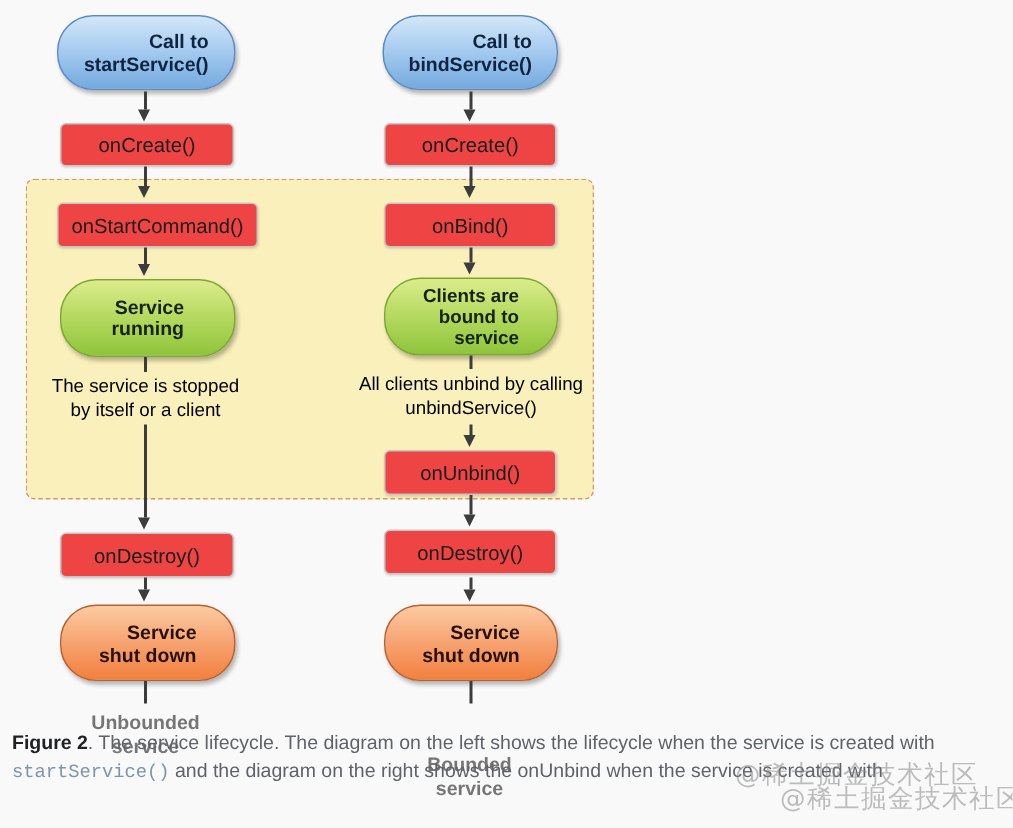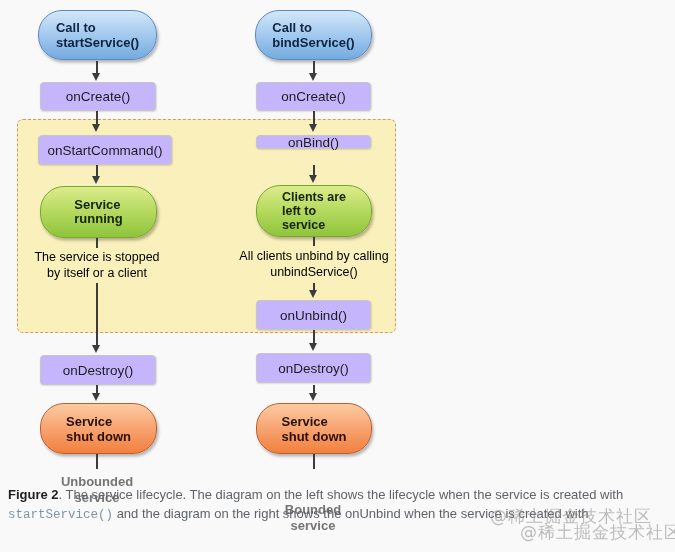--- a/index.html
+++ b/index.html
@@ -11,38 +11,38 @@
     overflow: hidden;
   }
   .stage { position: absolute; inset: 0; }
   .abs { position: absolute; }
   .multiline { white-space: pre-line; }
 
   
   .pill {
     border-radius: 24px;
     display: flex; align-items: center; justify-content: center;
-    text-align: left; font-weight: bold; font-size: 13px; line-height: 15px;
+    text-align: right; font-weight: bold; font-size: 13px; line-height: 15px;
     box-shadow: 1.5px 2.5px 3px rgba(0,0,0,0.28);
   }
   .pill.blue {
     background: linear-gradient(180deg, #d3e7f8 0%, #a3c9ef 50%, #74aadf 100%);
     border: 1px solid #5b89c4; color: #0e2440;
   }
   .pill.green {
     background: linear-gradient(180deg, #dcec8c 0%, #b4d95e 50%, #8fc43c 100%);
     border: 1px solid #79a72e; color: #15230a; line-height: 14px;
   }
   .pill.orange {
     background: linear-gradient(180deg, #fccba2 0%, #f9a express 50%, #f2803e 100%);
     background: linear-gradient(180deg, #fccba2 0%, #f7a371 50%, #f2803e 100%);
     border: 1px solid #bb5f2d; color: #271006;
   }
   .process {
-    background: #c4b5fd;
+    background: #ef4444;
     border: 1px solid #c6c6c6;
     border-radius: 4px;
     display: flex; align-items: center; justify-content: center;
     font-size: 13.5px; color: #1d1d1d;
     box-shadow: 0.5px 1px 1.5px rgba(0,0,0,0.12);
   }
   .active-region {
     background: #faf0bc;
     border: 1.5px dashed #e0936a;
     border-radius: 6px;
@@ -132,24 +132,24 @@
   <div class="abs vline" style="left:96px; top:385px; height:8px;"></div>
   <div class="abs ahead" style="left:92px; top:393px;"></div>
 
   <div class="abs vline" style="left:96px; top:454px; height:15px;"></div>
 
   <div class="abs pill blue multiline" style="left:255px; top:10px; width:117px; height:50px;">Call to
 bindService()</div>
 
   <div class="abs process" style="left:256px; top:82px; width:115px; height:29px;">onCreate()</div>
 
-  <div class="abs process" style="left:256px; top:135px; width:115px; height:14px;">onBind()</div>
+  <div class="abs process" style="left:256px; top:135px; width:115px; height:30px;">onBind()</div>
 
   <div class="abs pill green multiline" style="left:256px; top:185px; width:116px; height:52px; font-size:12.5px;">Clients are
-left to
+bound to
 service</div>
 
   <div class="abs process" style="left:256px; top:300px; width:115px; height:30px;">onUnbind()</div>
 
   <div class="abs note multiline" style="left:228px; top:248px; width:172px;">All clients unbind by calling
 unbindService()</div>
 
   <div class="abs process" style="left:256px; top:353px; width:115px; height:30px;">onDestroy()</div>
 
   <div class="abs pill orange multiline" style="left:256px; top:403px; width:116px; height:51px;">Service

